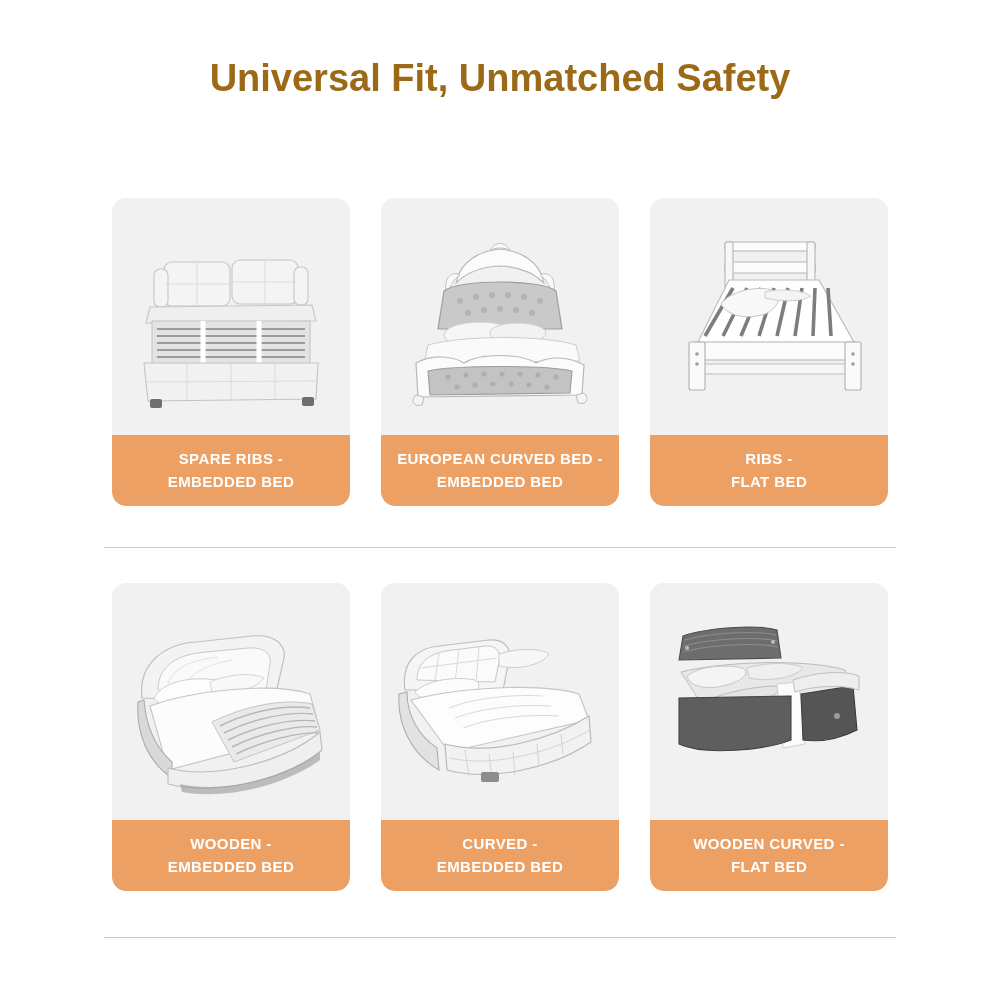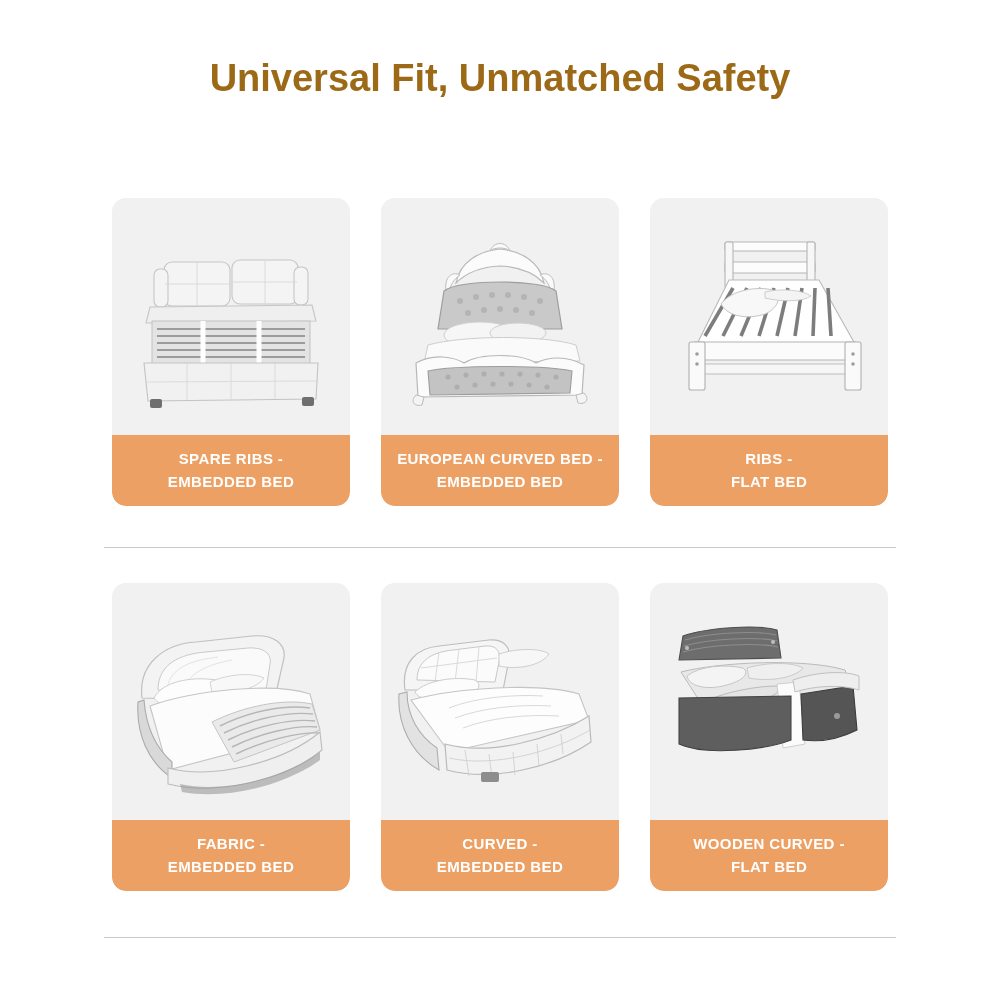--- a/index.html
+++ b/index.html
@@ -301,21 +301,21 @@
             <path d="M108 145 C136 131 172 123 193 125"></path>
             <path d="M112 152 C140 138 176 130 195 131"></path>
           </g>
 
           <path d="M20 98 C22 124 32 146 48 160 L48 176 C24 160 12 132 14 100 Z" fill="#d9d9d9" stroke="#ababab" stroke-width="1.1"></path>
           <path d="M44 166 C90 178 160 160 196 130 L198 148 C162 178 92 194 44 182 Z" fill="#efefef" stroke="#bcbcbc" stroke-width="1.1"></path>
           <path d="M56 182 C100 192 160 176 196 150 L196 158 C160 184 102 198 58 190 Z" fill="#8f8f8f" opacity="0.55"></path>
         </svg>
       </div>
       <div class="card-label">
-        <span>FABRIC -</span>
+        <span>WOODEN -</span>
         <span class="line2">EMBEDDED BED</span>
       </div>
     </div>
 
     <div class="card">
       <div class="card-image-area">
         <svg width="214" height="180" viewBox="0 0 214 180" aria-hidden="true">
 
           <path d="M12 78 C8 50 24 36 46 34 L96 28 C112 27 118 36 116 48 L110 78 Z" fill="#f5f5f5" stroke="#bdbdbd" stroke-width="1.2"></path>
 

